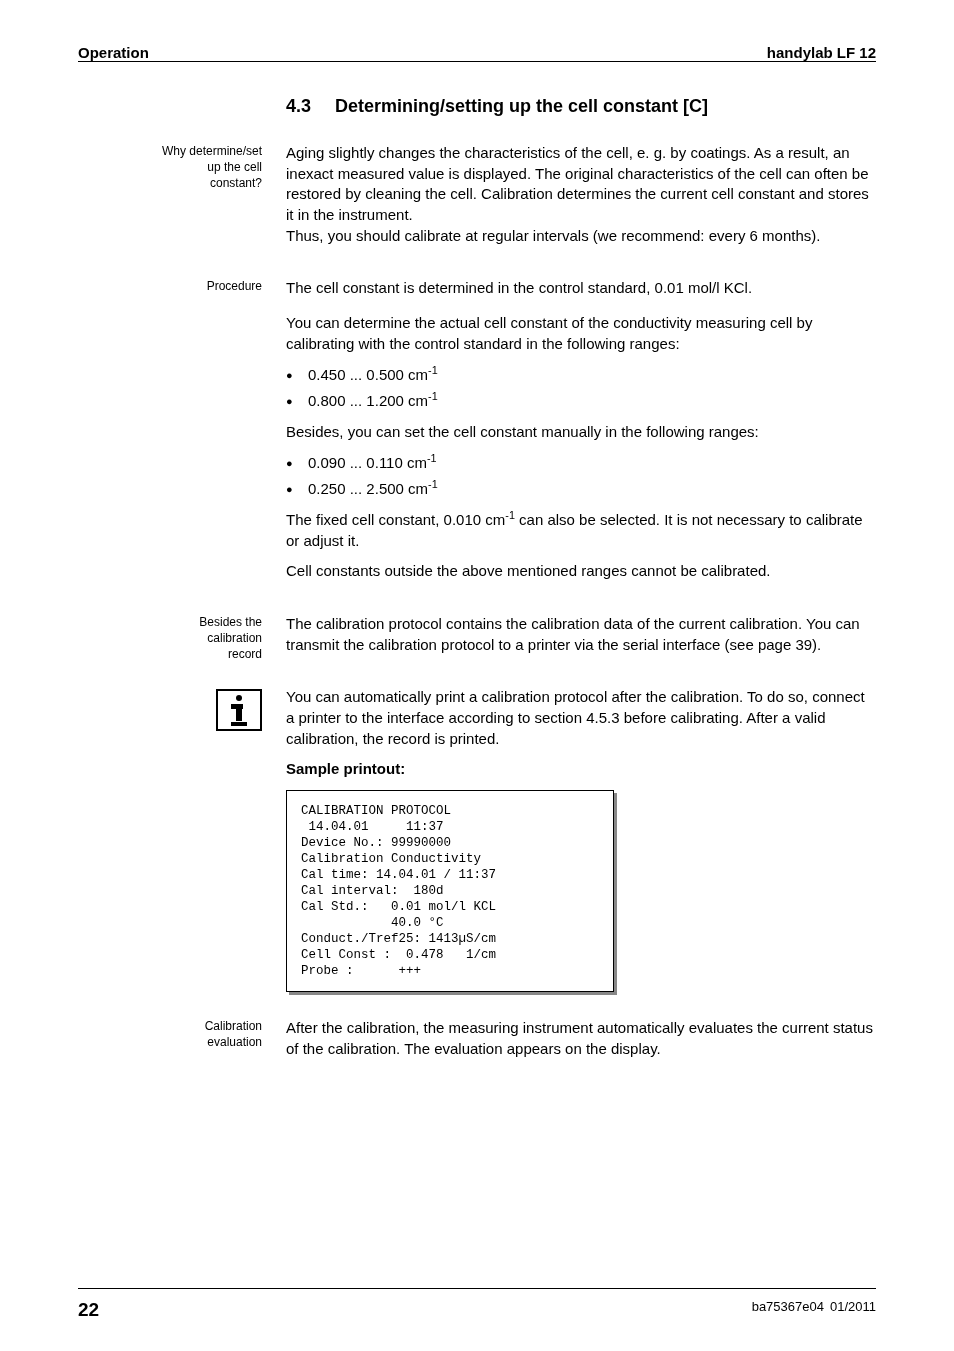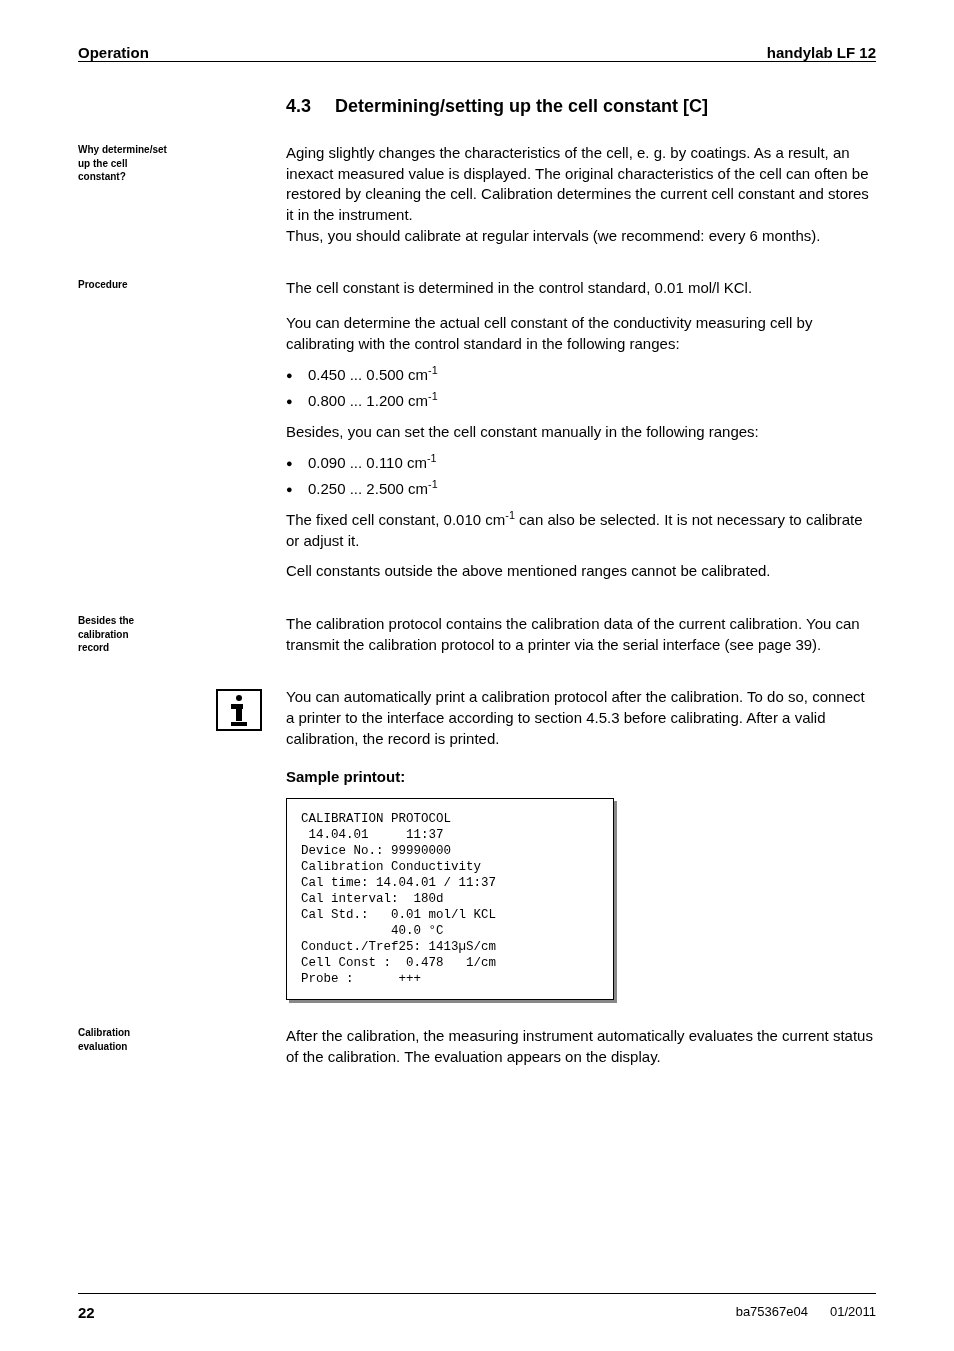--- a/index.html
+++ b/index.html
@@ -36,22 +36,23 @@
     display: inline-block;
     margin-right: 24px;
   }
   .block {
     display: flex;
     margin-bottom: 22px;
   }
   .margin-col {
     width: 208px;
     flex-shrink: 0;
-    font-weight: bold;
-    font-size: 10px;
+    text-align: right;
+    font-weight: normal;
+    font-size: 12px;
     line-height: 1.35;
     padding-right: 24px;
     box-sizing: border-box;
   }
   .body-col {
     flex: 1;
     font-size: 15px;
     line-height: 1.38;
   }
   .body-col p { margin: 0 0 10px 0; }
@@ -133,22 +134,22 @@
     position: absolute;
     bottom: 30px;
     left: 78px;
     right: 78px;
     border-top: 1px solid #000;
     padding-top: 10px;
     display: flex;
     justify-content: space-between;
     font-size: 13px;
   }
-  .footer .pnum { font-weight: bold; font-size: 15px; }
-  .footer .right { display: flex; gap: 22px; margin-left: 29px; }
+  .footer .pnum { font-weight: bold; font-size: 19px; }
+  .footer .right { display: flex; gap: 6px; margin-left: 29px; }
 </style>
 </head>
 <body>
 
 <div class="page">
 
   <div class="top-rule-row">
     <span>Operation</span>
     <span>handylab LF 12</span>
   </div>
@@ -207,21 +208,21 @@
       <div class="margin-col">
         <div class="info-icon">
           <div class="dot"></div>
             <div class="head"></div>
             <div class="stem"></div>
             <div class="foot"></div>
         </div>
       </div>
       <div class="body-col">
         <p>You can automatically print a calibration protocol after the calibration. To do so, connect a printer to the interface according to section 4.5.3 before calibrating. After a valid calibration, the record is printed.</p>
-        <p style="font-weight:bold;margin-top:18px;">Sample printout:</p>
+        <p style="font-weight:bold;margin-top:10px;">Sample printout:</p>
         <div class="printout-box">CALIBRATION PROTOCOL
  14.04.01     11:37
 Device No.: 99990000
 Calibration Conductivity
 Cal time: 14.04.01 / 11:37
 Cal interval:  180d
 Cal Std.:   0.01 mol/l KCL
             40.0 °C
 Conduct./Tref25: 1413µS/cm
 Cell Const :  0.478   1/cm

